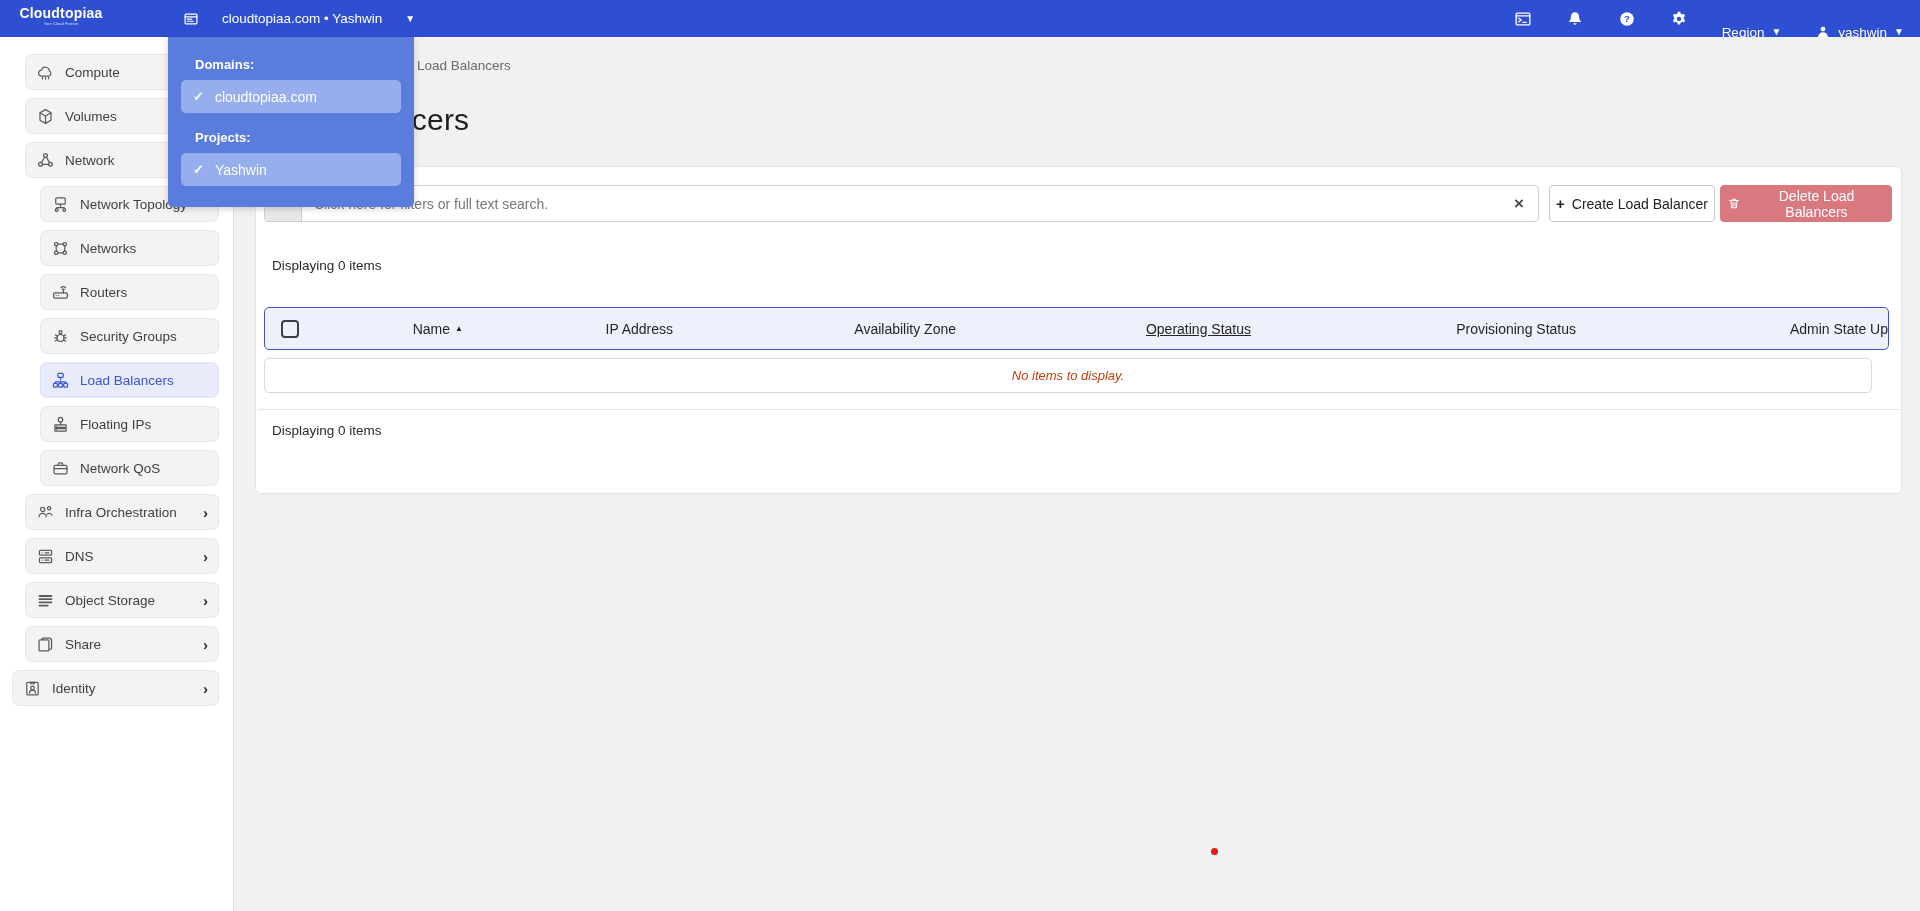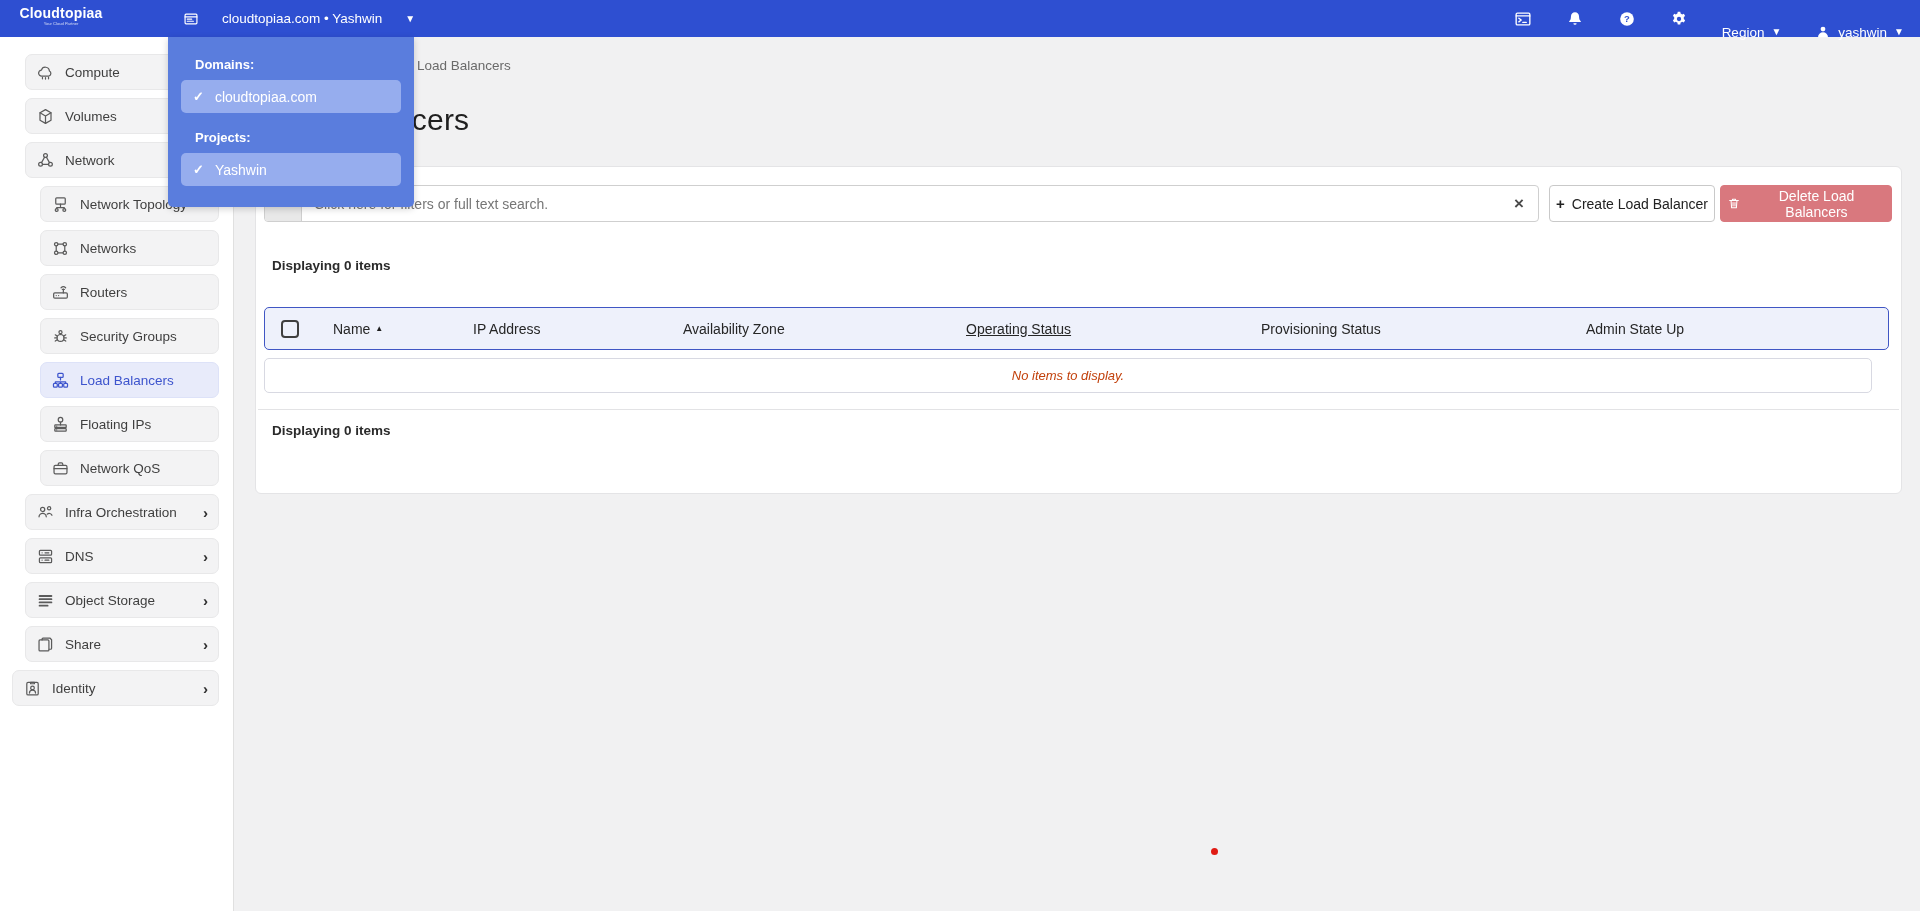--- a/index.html
+++ b/index.html
@@ -51,26 +51,26 @@
   .search-input { flex:1; border:none; outline:none; font-size:14px; padding:0 12px; color:#333; font-family:"Liberation Sans",sans-serif; background:transparent; }
   .search-input::placeholder { color:#767676; opacity:1; }
   .clear-btn { width:38px; display:flex; align-items:center; justify-content:center; font-size:17px; font-weight:700; color:#4a4a4a; cursor:pointer; }
 
   .btn { position:absolute; top:18px; height:37px; border-radius:4px; font-size:14px; display:flex; align-items:center; justify-content:center; gap:7px; cursor:pointer; font-family:"Liberation Sans",sans-serif; }
   .btn-create { left:1293px; width:166px; background:#fff; border:1px solid #c9c9c9; color:#222; }
   .btn-create .plus { font-weight:700; font-size:15px; }
   .btn-delete { left:1464px; width:172px; background:#d9787e; border:1px solid #d9787e; color:#fff; }
   .btn-delete svg { width:14px; height:15px; }
 
-  .count { position:absolute; left:16px; font-size:13.5px; color:#2b2b2b;font-weight:bold; }
+  .count { position:absolute; left:16px; font-size:13.5px; color:#2b2b2b; }
   .count-top { top:91px; }
   .count-bottom { top:256px; }
 
   .thead { position:absolute; left:8px; top:140px; right:12px; height:43px; background:#eef1fb;
-    border:1px solid #4056c4; border-radius:5px; display:flex; align-items:center; font-size:14px; color:#262626; }
+    border:1px solid #4056c4; border-radius:5px; display:flex; align-items:center; font-size:14px; color:#262626;text-align:right; }
   .th { padding-left:10px; white-space:nowrap; }
   .th-cb { width:58px; padding-left:16px; }
   .checkbox { width:18px; height:18px; border:2px solid #3f3f3f; border-radius:4px; background:transparent; cursor:pointer; }
   .sort { font-size:8px; vertical-align:3px; margin-left:5px; color:#1d1d1d; }
 
   .tbody-empty { position:absolute; left:8px; top:191px; right:29px; height:35px; background:#fff;
     border:1px solid #d8d9e2; border-radius:5px; display:flex; align-items:center; justify-content:center;
     font-style:italic; font-size:13px; color:#c2410c; }
 
   .sep { position:absolute; top:242px; left:2px; right:2px; border:none; border-top:1px solid #e3e3e5; margin:0; }

